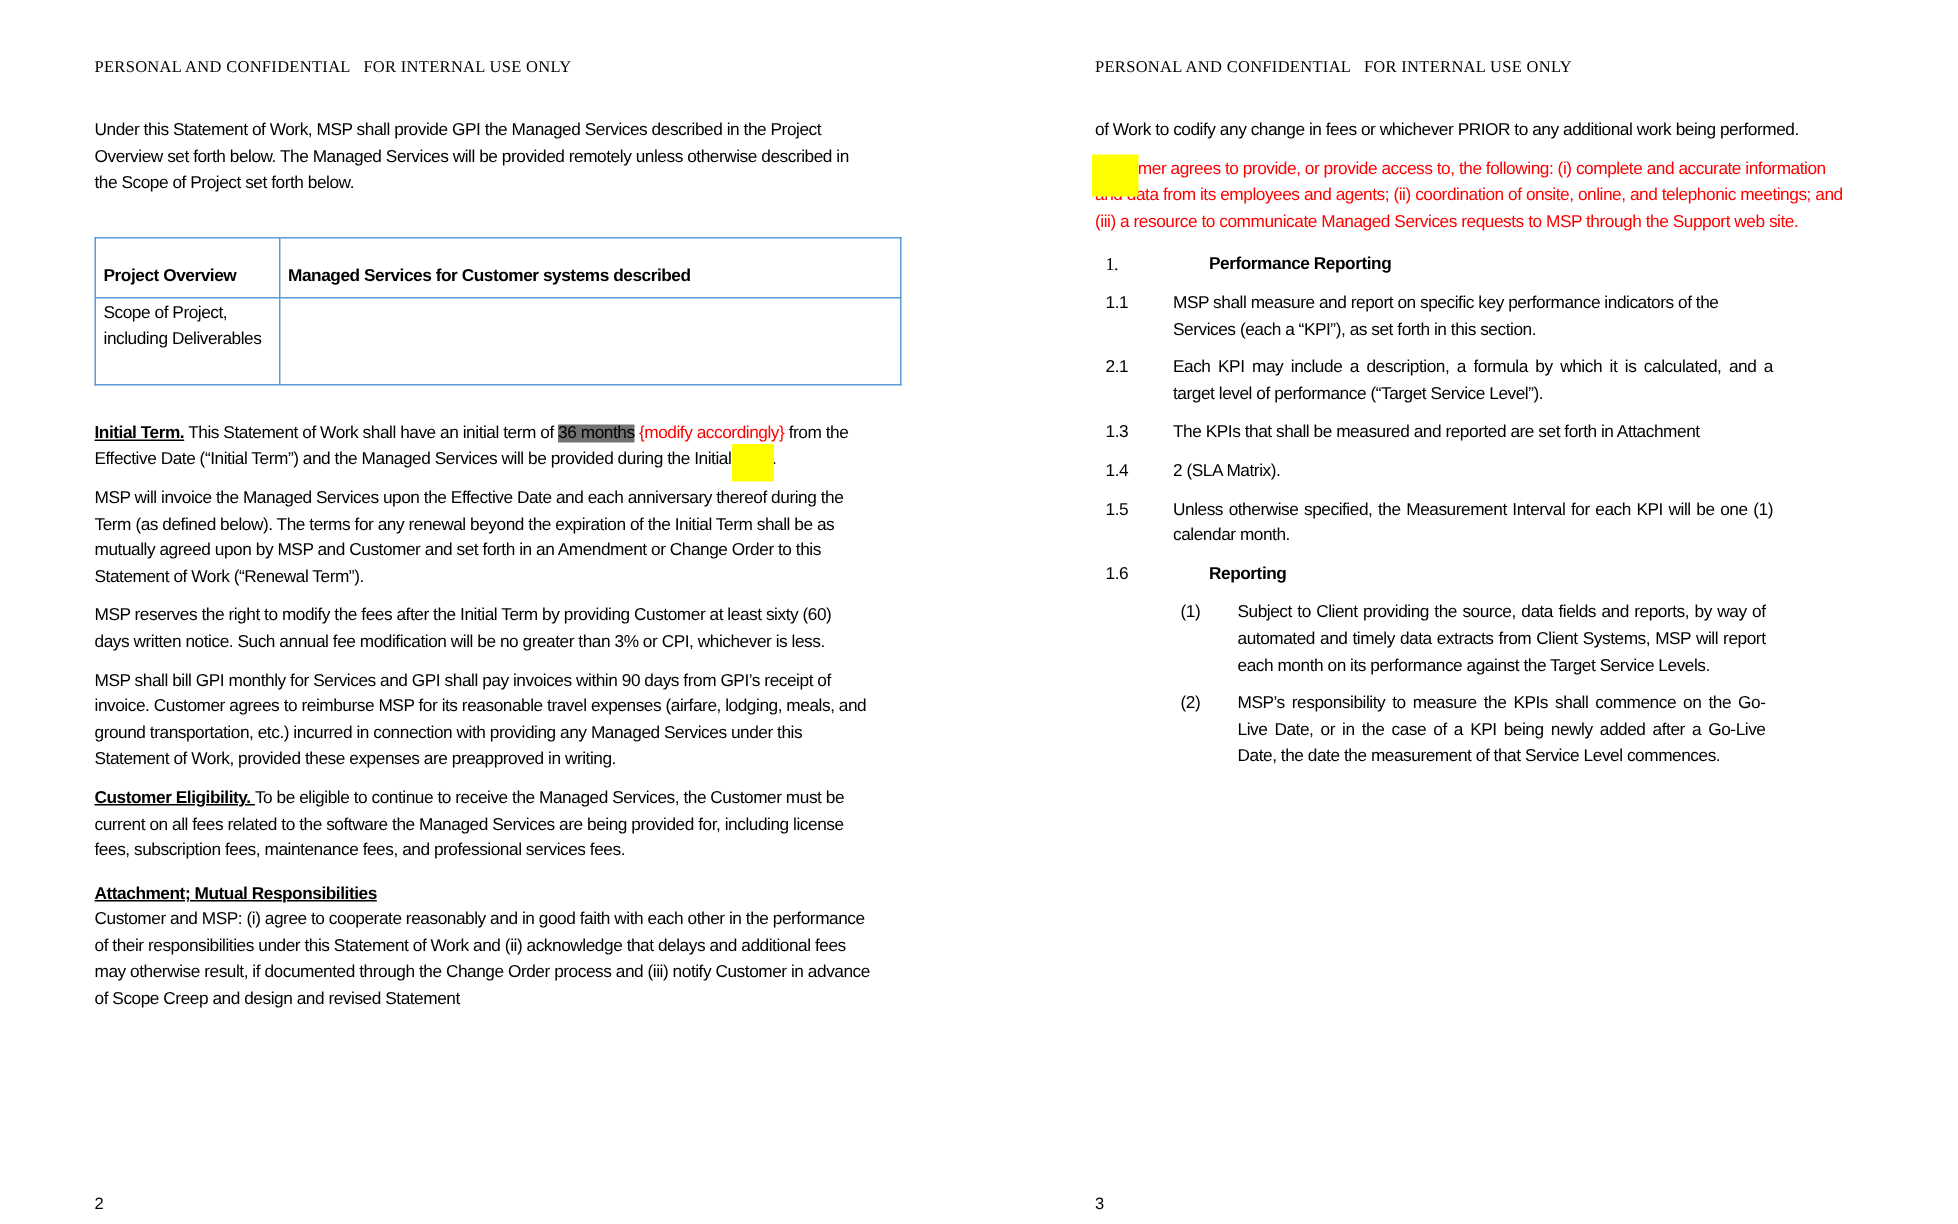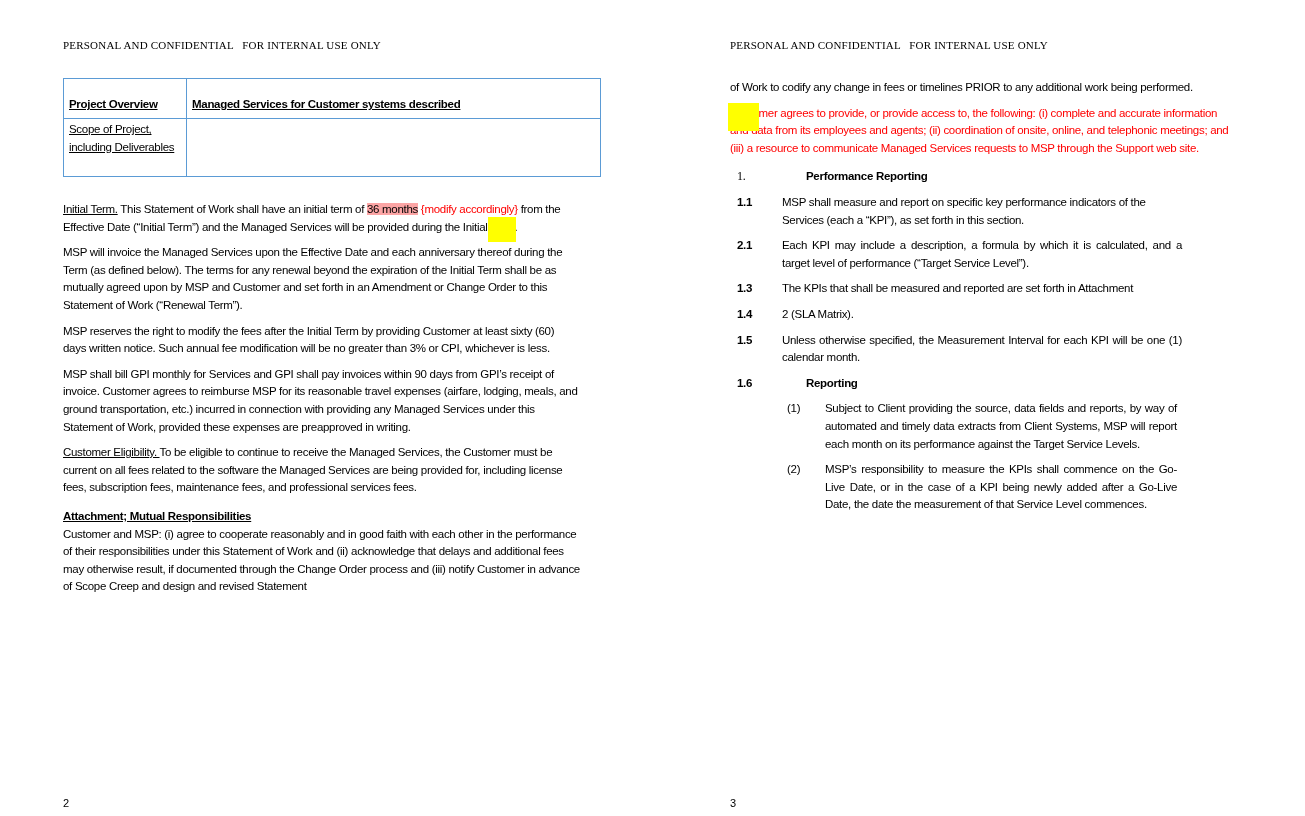--- a/index.html
+++ b/index.html
@@ -34,21 +34,20 @@
 
   table.ovw {
     border-collapse: collapse;
     margin-top: 26px;
     table-layout: fixed;
     width: 517px;
   }
   table.ovw td {
     border: 1.5px solid #5B9BD5;
     letter-spacing: -0.3px;
-    text-decoration: underline;
   }
   td.c1 { width: 113px; }
   td.c2 { width: 404px; }
   tr.throw td {
     height: 33px;
     vertical-align: bottom;
     font-weight: bold;
     padding: 2px 4px 4px 5px;
   }
   tr.tbrow td {
@@ -57,25 +56,25 @@
     padding: 2px 4px 2px 5px;
   }
 
   .sec-heading {
     margin-top: 33px;
     font-weight: bold;
     font-style: italic;
     text-decoration: underline;
   }
   .lead {
-    font-weight: normal;
+    font-weight: bold;
     text-decoration: underline;
   }
   .red { color: #FF0000; }
-  .hl  { background: #fca5a5; }
+  .hl  { background: #737373; }
 
   .cover-wrap { position: relative; }
   .ybox {
     position: absolute;
     background: #FFFF00;
     z-index: 2;
   }
   .ybox-inline { left: -2px; top: -4px; width: 28px; height: 25px; }
   .ybox-redact { left: -2px; top: -2px; width: 31px; height: 28px; }
 
@@ -93,40 +92,41 @@
   .redpara { position: relative; margin-top: 8px; }
   .list { margin-top: 11px; }
   .li {
     display: flex;
     margin-bottom: 8px;
     padding-left: 7px;
   }
   .li .num {
     width: 45px;
     flex-shrink: 0;
-    font-weight: bold;
+    font-weight: normal;
   }
   .li .num.serif {
     font-family: "Liberation Serif", serif;
     font-weight: normal;
     font-size: 12px;
   }
   .li .litext { max-width: 400px; }
   .li.sub { padding-left: 57px; }
   .li.sub .num { width: 38px; font-weight: normal; }
   .li.sub .litext { max-width: 352px; }
   .bold { font-weight: bold; margin-left: 24px; }
   .just { text-align: justify; }
 </style>
 </head>
 <body>
 
 <div class="page page-left">
   <div class="hdr">PERSONAL AND CONFIDENTIAL   FOR INTERNAL USE ONLY</div>
 
+  <p class="para mt-intro">Under this Statement of Work, MSP shall provide GPI the Managed Services described in the Project Overview set forth below.  The Managed Services will be provided remotely unless otherwise described in the Scope of Project set forth below.</p>
 
   <table class="ovw">
     <tbody>
         <tr class="throw">
       <td class="c1">Project Overview</td>
       <td class="c2">Managed Services for Customer systems described</td>
     </tr>
     <tr class="tbrow">
       <td class="c1">Scope of Project, including Deliverables</td>
       <td class="c2"></td>
@@ -149,21 +149,21 @@
     <div class="coop-heading">Attachment; Mutual Responsibilities</div>
     <div>Customer and MSP: (i) agree to cooperate reasonably and in good faith with each other in the performance of their responsibilities under this Statement of Work and (ii) acknowledge that delays and additional fees may otherwise result, if documented through the Change Order process and (iii) notify Customer in advance of Scope Creep and design and revised Statement</div>
   </div>
 
   <div class="pgnum">2</div>
 </div>
 
 <div class="page page-right">
   <div class="hdr">PERSONAL AND CONFIDENTIAL   FOR INTERNAL USE ONLY</div>
 
-  <p class="para mt-intro">of Work to codify any change in fees or timelines PRIOR to any additional work being performed.</p>
+  <p class="para mt-intro">of Work to codify any change in fees or whichever PRIOR to any additional work being performed.</p>
 
   <p class="para red redpara"><span class="ybox ybox-redact"></span><span>Customer agrees to provide, or provide access to, the following: (i) complete and accurate information and data from its employees and agents; (ii) coordination of onsite, online, and telephonic meetings; and (iii) a resource to communicate Managed Services requests to MSP through the Support web site.</span></p>
 
   <div class="list">
     <div class="li">
       <span class="num serif">1.</span>
       <span class="litext bold">Performance Reporting</span>
     </div>
     <div class="li">
       <span class="num">1.1</span>

